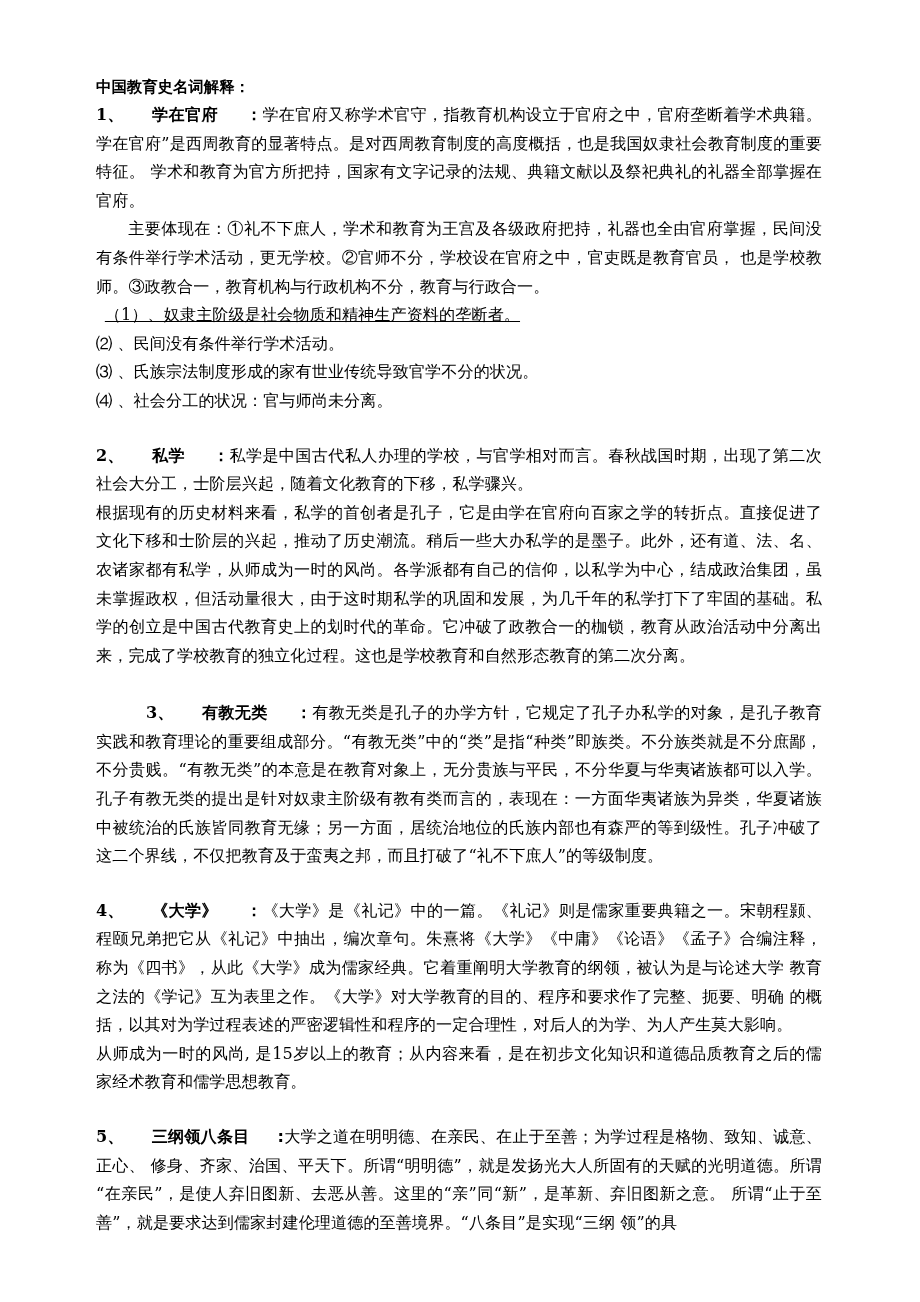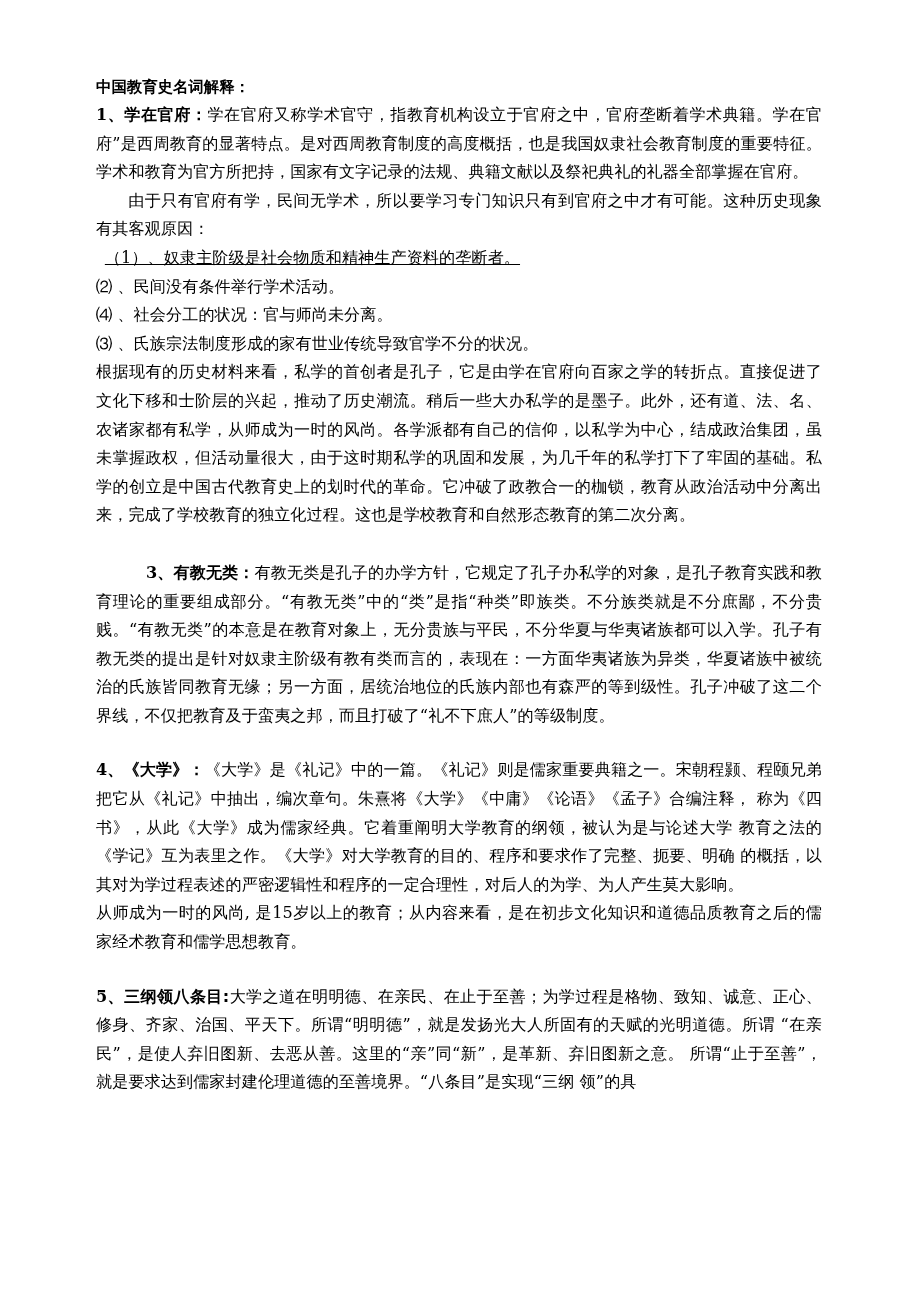--- a/index.html
+++ b/index.html
@@ -36,20 +36,21 @@
   .doc-title {
     font-family: "DejaVu Sans", "Liberation Sans", sans-serif;
     font-weight: bold;
     font-size: 15.4px;
     line-height: 26px;
     margin: 0 0 1px 0;
   }
   .hd {
     font-family: "DejaVu Sans", "Liberation Sans", sans-serif;
     font-weight: bold;
+    margin-left: 28px;
   }
   .num {
     font-family: "DejaVu Serif", "Liberation Serif", serif;
     font-weight: bold;
   }
   .ind1 { text-indent: 2em; }
   .ind3 { text-indent: 3.1em; }
   .ind-half { text-indent: 0.55em; text-decoration: underline; }
   .gap-md { margin-top: 26px; }
   .gap-lg { margin-top: 29px; }
@@ -57,26 +58,27 @@
 </style>
 </head>
 <body>
 
 <div id="page">
   <div id="doc">
 
     <p class="doc-title">中国教育史名词解释：</p>
 
     <p class="para"><span class="num">1、</span><span class="hd">学在官府</span><span class="hd">：</span><span>学在官府又称学术官守，指教育机构设立于官府之中，官府垄断着学术典籍。学在官府”是西周教育的显著特点。是对西周教育制度的高度概括，也是我国奴隶社会教育制度的重要特征。 学术和教育为官方所把持，国家有文字记录的法规、典籍文献以及祭祀典礼的礼器全部掌握在官府。</span></p>
-    <p class="para ind1">由于只有官府有学，民间无学术，所以要学习专门知识只有到官府之中才有可能。这种历史现象有其客观原因：</p>
+    <p class="para ind1">主要体现在：①礼不下庶人，学术和教育为王宫及各级政府把持，礼器也全由官府掌握，民间没有条件举行学术活动，更无学校。②官师不分，学校设在官府之中，官吏既是教育官员， 也是学校教师。③政教合一，教育机构与行政机构不分，教育与行政合一。</p>
     <p class="para ind-half">（1）、奴隶主阶级是社会物质和精神生产资料的垄断者。</p>
     <p class="para">⑵ 、民间没有条件举行学术活动。</p>
+    <p class="para">⑶ 、氏族宗法制度形成的家有世业传统导致官学不分的状况。</p>
     <p class="para">⑷ 、社会分工的状况：官与师尚未分离。</p>
-    <p class="para">⑶ 、氏族宗法制度形成的家有世业传统导致官学不分的状况。</p>
 
+    <p class="para gap-md"><span class="num">2、</span><span class="hd">私学</span><span class="hd">：</span><span>私学是中国古代私人办理的学校，与官学相对而言。春秋战国时期，出现了第二次社会大分工，士阶层兴起，随着文化教育的下移，私学骤兴。</span></p>
     <p class="para">根据现有的历史材料来看，私学的首创者是孔子，它是由学在官府向百家之学的转折点。直接促进了文化下移和士阶层的兴起，推动了历史潮流。稍后一些大办私学的是墨子。此外，还有道、法、名、农诸家都有私学，从师成为一时的风尚。各学派都有自己的信仰，以私学为中心，结成政治集团，虽未掌握政权，但活动量很大，由于这时期私学的巩固和发展，为几千年的私学打下了牢固的基础。私学的创立是中国古代教育史上的划时代的革命。它冲破了政教合一的枷锁，教育从政治活动中分离出来，完成了学校教育的独立化过程。这也是学校教育和自然形态教育的第二次分离。</p>
 
     <p class="para gap-lg ind3"><span class="num">3、</span><span class="hd">有教无类</span><span class="hd">：</span><span>有教无类是孔子的办学方针，它规定了孔子办私学的对象，是孔子教育实践和教育理论的重要组成部分。“有教无类”中的“类”是指“种类”即族类。不分族类就是不分庶鄙，不分贵贱。“有教无类”的本意是在教育对象上，无分贵族与平民，不分华夏与华夷诸族都可以入学。孔子有教无类的提出是针对奴隶主阶级有教有类而言的，表现在：一方面华夷诸族为异类，华夏诸族中被统治的氏族皆同教育无缘；另一方面，居统治地位的氏族内部也有森严的等到级性。孔子冲破了这二个界线，不仅把教育及于蛮夷之邦，而且打破了“礼不下庶人”的等级制度。</span></p>
 
     <p class="para gap-md"><span class="num">4、</span><span class="hd">《大学》</span><span class="hd">：</span><span>《大学》是《礼记》中的一篇。《礼记》则是儒家重要典籍之一。宋朝程颢、程颐兄弟把它从《礼记》中抽出，编次章句。朱熹将《大学》《中庸》《论语》《孟子》合编注释， 称为《四书》，从此《大学》成为儒家经典。它着重阐明大学教育的纲领，被认为是与论述大学 教育之法的《学记》互为表里之作。《大学》对大学教育的目的、程序和要求作了完整、扼要、明确 的概括，以其对为学过程表述的严密逻辑性和程序的一定合理性，对后人的为学、为人产生莫大影响。</span></p>
     <p class="para">从师成为一时的风尚, 是15岁以上的教育；从内容来看，是在初步文化知识和道德品质教育之后的儒家经术教育和儒学思想教育。</p>
 
     <p class="para gap-md nowrap-sp"><span class="num">5、</span><span class="hd">三纲领八条目</span><span class="hd">:</span><span>大学之道在明明德、在亲民、在止于至善；为学过程是格物、致知、诚意、正心、 修身、齐家、治国、平天下。所谓“明明德”，就是发扬光大人所固有的天赋的光明道德。所谓 “在亲民”，是使人弃旧图新、去恶从善。这里的“亲”同“新”，是革新、弃旧图新之意。 所谓“止于至善”，就是要求达到儒家封建伦理道德的至善境界。“八条目”是实现“三纲 领”的具</span></p>
 
   </div>

